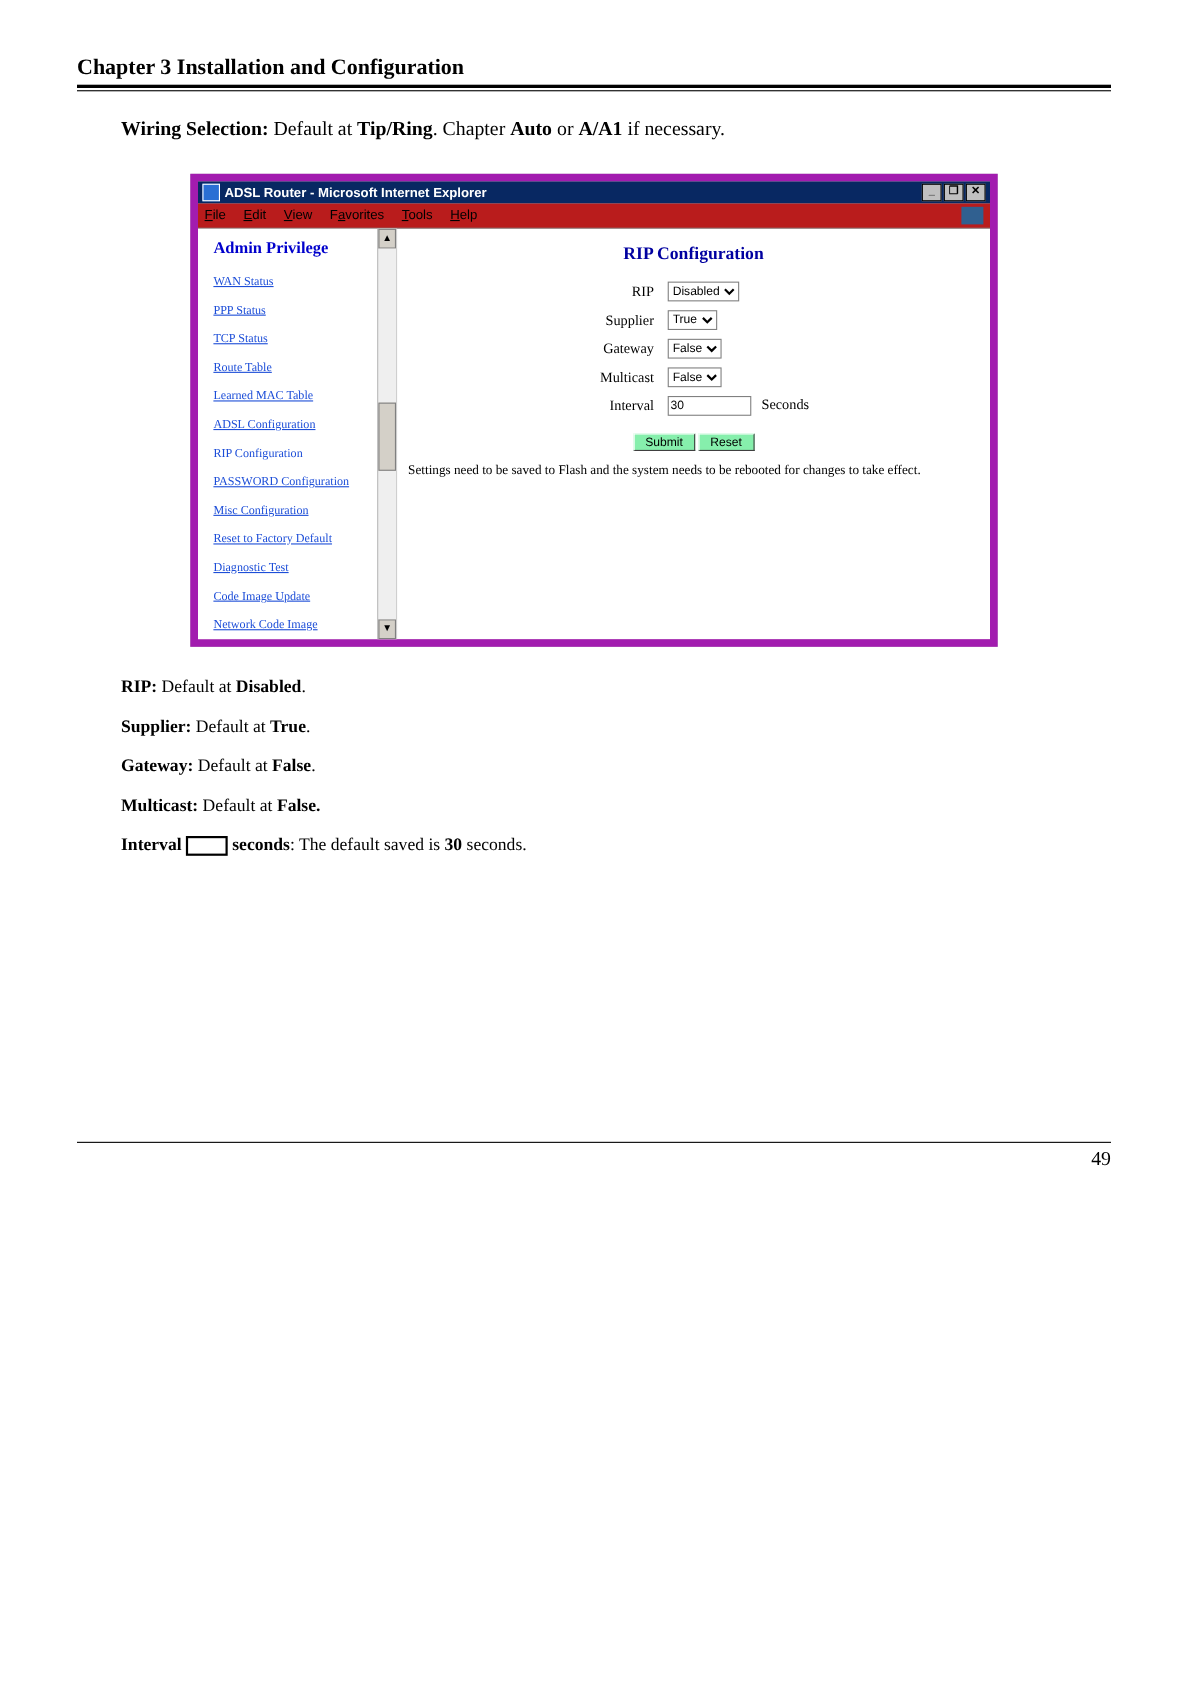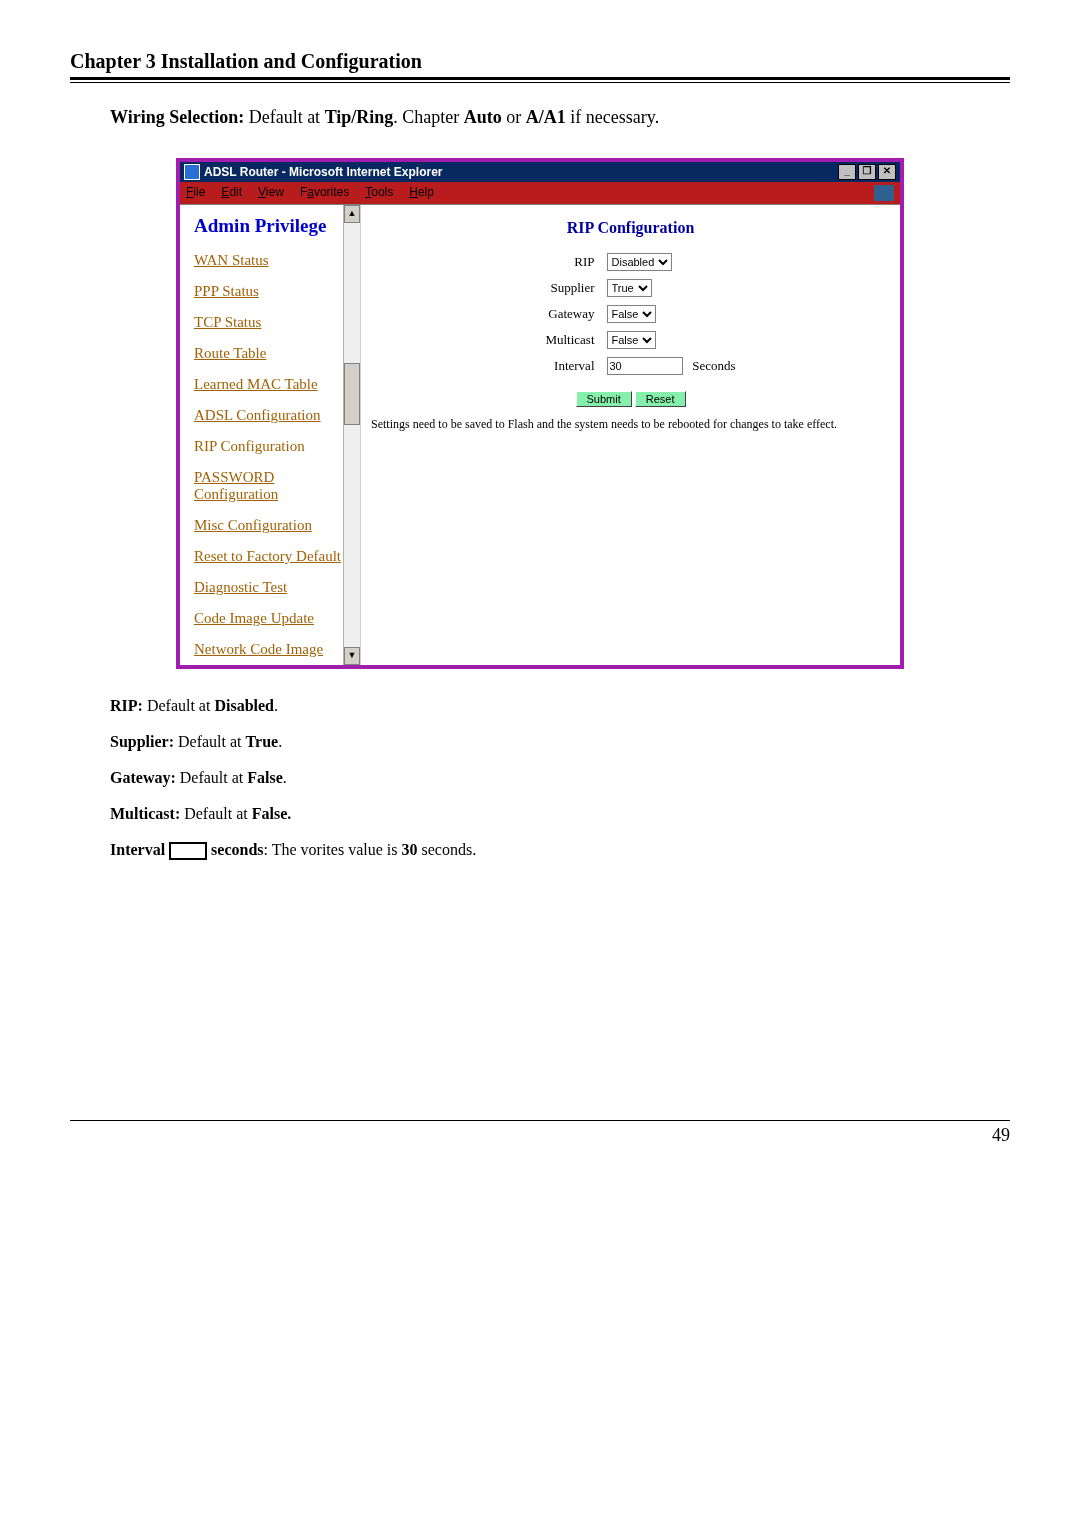--- a/index.html
+++ b/index.html
@@ -33,21 +33,21 @@
     font-size: 26px;
     margin: 0 0 16px 0;
   }
   .screenshot-wrap {
     display: flex;
     justify-content: center;
     margin-bottom: 28px;
   }
   .screenshot {
     width: 720px;
-    border: 4px solid #a21caf;
+    border: 7px solid #a21caf;
     font-family: Tahoma, Arial, sans-serif;
     font-size: 12px;
     background: #bfbfbf;
   }
   .titlebar {
     background: #082862;
     color: #fff;
     display: flex;
     align-items: center;
     justify-content: space-between;
@@ -107,29 +107,29 @@
     border-right: 1px solid #cfcfcf;
     position: relative;
   }
   .sidebar-inner {
     padding: 0;
   }
   .admin-priv {
     color: #0000cc;
     font-weight: bold;
     font-family: "Times New Roman", serif;
-    font-size: 19px;
+    font-size: 15px;
     padding: 10px 8px 8px 14px;
   }
   .side-item {
     display: block;
-    color: #a16207;
+    color: #1d4ed8;
     text-decoration: underline;
     font-family: "Times New Roman", serif;
-    font-size: 15px;
+    font-size: 11px;
     padding: 7px 8px 7px 14px;
   }
   .side-item.nounder {
     text-decoration: none;
   }
   .vscroll {
     position: absolute;
     right: 0;
     top: 0;
     bottom: 0;
@@ -377,21 +377,21 @@
     <p>
       <b>Supplier:</b><span> Default at </span><b>True</b><span>.</span>
     </p>
     <p>
       <b>Gateway:</b><span> Default at </span><b>False</b><span>.</span>
     </p>
     <p>
       <b>Multicast:</b><span> Default at </span><b>False.</b>
     </p>
     <p>
-      <b>Interval </b><span class="interval-box"></span><b> seconds</b><span>: The vorites value is </span><b>30</b><span> seconds.</span>
+      <b>Interval </b><span class="interval-box"></span><b> seconds</b><span>: The default saved is </span><b>30</b><span> seconds.</span>
     </p>
   </div>
 
   <div class="footer">
     <span>49</span>
   </div>
 
 </div>
 
 </body></html>

